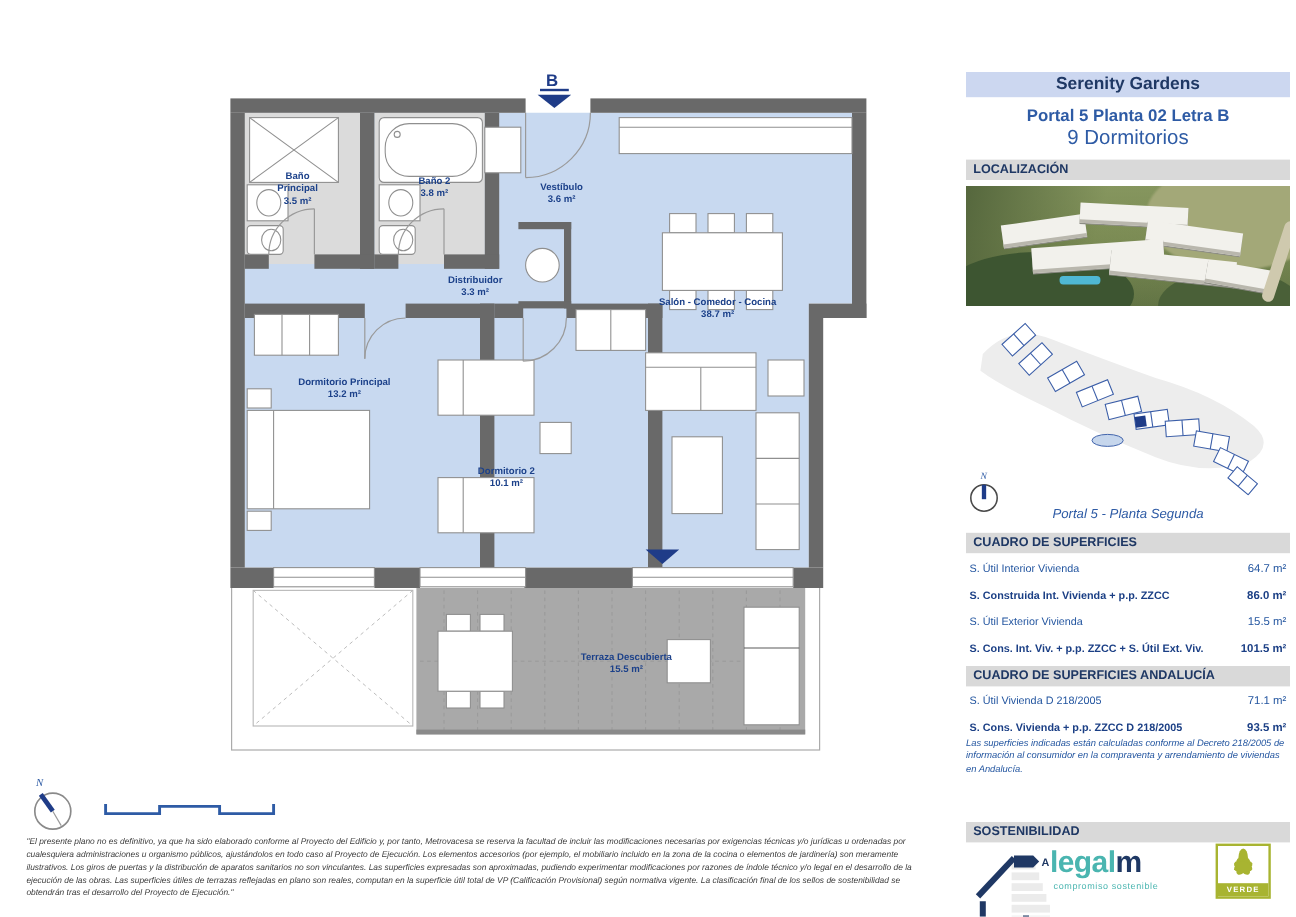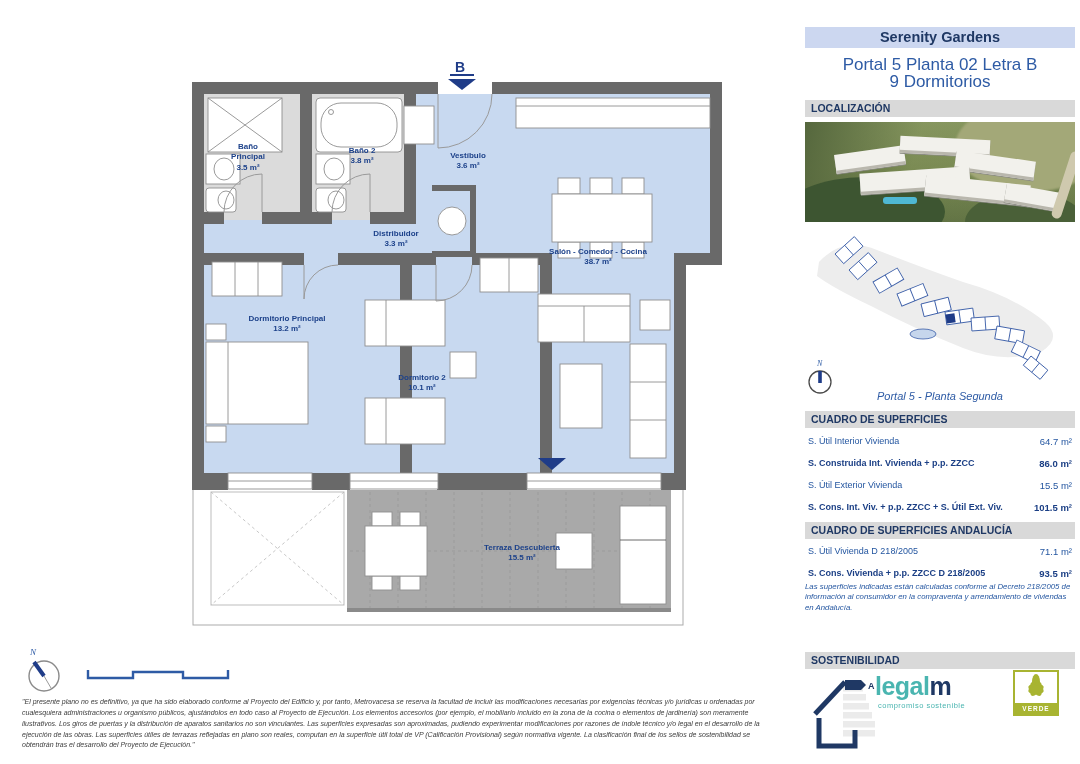--- a/index.html
+++ b/index.html
@@ -7,24 +7,24 @@
         font-family:"Liberation Sans",sans-serif;}
   
   #plan-wrap{position:absolute;left:0;top:0;width:800px;height:764px;}
   .room-label{position:absolute;transform:translateX(-50%);text-align:center;
     color:#1c418a;font-size:8px;font-weight:600;line-height:1.3;}
   .room-label .area{display:block;font-weight:600;}
   #disclaimer{position:absolute;left:22px;top:697px;width:750px;font-size:7px;
     font-style:italic;color:#3c3c3c;line-height:1.55;}
   
   #sidebar{position:absolute;left:805px;top:0;width:270px;height:764px;}
-  #sidebar>div{position:absolute;left:0;right:0;}
+  #sidebar>div{position:absolute;left:0;right:0;margin-top:33px;}
   .title-bar{top:27px;height:21px;background:#ccd7f0;color:#1f3864;font-weight:bold;
     font-size:14.5px;text-align:center;line-height:21px;}
-  .subtitle{top:55px;color:#2e5ba5;font-size:17px;text-align:center;}
+  .subtitle{top:55px;color:#2e5ba5;font-size:14px;text-align:center;font-weight:bold;}
   .bedrooms{top:72px;color:#2e5ba5;font-size:17px;text-align:center;}
   .section-bar{background:#d9d9d9;color:#1f3864;font-weight:bold;font-size:10.5px;
     height:17px;line-height:17px;padding-left:6px;box-sizing:border-box;}
   .loc-bar{top:100px;} .surf-bar{top:411px;} .and-bar{top:522px;} .sost-bar{top:652px;}
   
   .photo{top:122px;height:100px;overflow:hidden;background:
      linear-gradient(105deg,#55673d 0%,#74855033 40%),
      linear-gradient(180deg,#8a9a62 0%,#7d8d55 45%,#5e7042 100%);}
   .photo .hill{position:absolute;right:-30px;top:-20px;width:150px;height:90px;
      background:#a3a878;border-radius:50%;filter:blur(1px);}
@@ -276,21 +276,21 @@
       <span class="area">3.3 m²</span>
     </div>
     <div class="room-label" style="left:598px;top:247px;width:170px">
       <span>Salón - Comedor - Cocina</span>
       <span class="area">38.7 m²</span>
     </div>
     <div class="room-label" style="left:287px;top:314px;width:130px">
       <span>Dormitorio Principal</span>
       <span class="area">13.2 m²</span>
     </div>
-    <div class="room-label" style="left:422px;top:373px;width:90px">
+    <div class="room-label" style="left:422px;top:388px;width:90px">
       <span>Dormitorio 2</span>
       <span class="area">10.1 m²</span>
     </div>
     <div class="room-label" style="left:522px;top:543px;width:120px">
       <span>Terraza Descubierta</span>
       <span class="area">15.5 m²</span>
     </div>
 
     <div id="disclaimer">"El presente plano no es definitivo, ya que ha sido elaborado conforme al Proyecto del Edificio y, por tanto, Metrovacesa se reserva la facultad de incluir las modificaciones necesarias por exigencias técnicas y/o jurídicas u ordenadas por cualesquiera administraciones u organismo públicos, ajustándolos en todo caso al Proyecto de Ejecución. Los elementos accesorios (por ejemplo, el mobiliario incluido en la zona de la cocina o elementos de jardinería) son meramente ilustrativos. Los giros de puertas y la distribución de aparatos sanitarios no son vinculantes. Las superficies expresadas son aproximadas, pudiendo experimentar modificaciones por razones de índole técnico y/o legal en el desarrollo de la ejecución de las obras. Las superficies útiles de terrazas reflejadas en plano son reales, computan en la superficie útil total de VP (Calificación Provisional) según normativa vigente. La clasificación final de los sellos de sostenibilidad se obtendrán tras el desarrollo del Proyecto de Ejecución."</div>
   </div>

